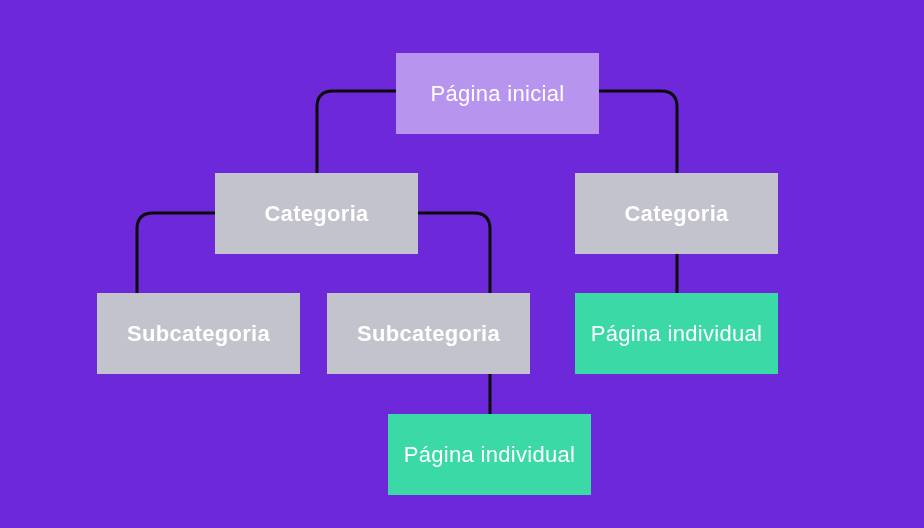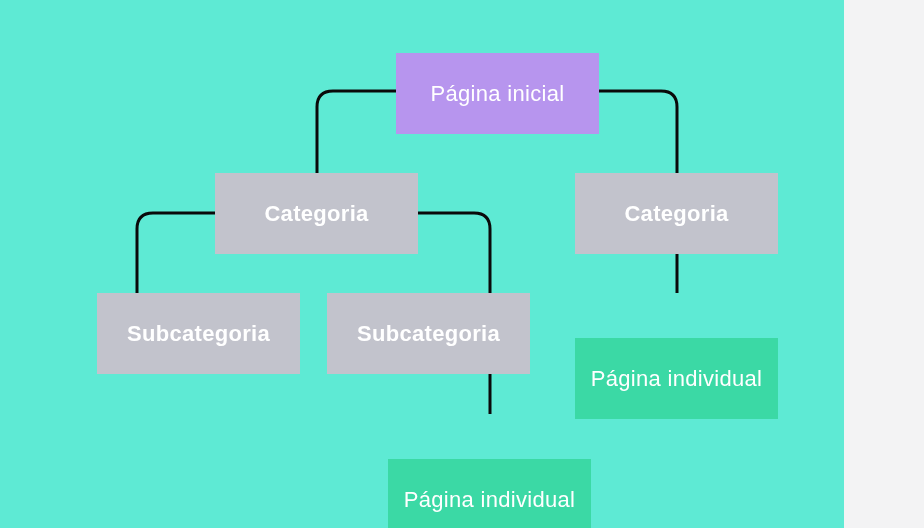--- a/index.html
+++ b/index.html
@@ -10,23 +10,23 @@
     font-family: "Liberation Sans", sans-serif;
   }
 
   body {
     background: #f3f3f4;
     overflow: hidden;
   }
 
   .canvas {
     position: relative;
-    width: 844px;
+    width: 924px;
     height: 528px;
-    background: #5eead4;
+    background: #6d28d9;
   }
 
   .connectors {
     position: absolute;
     left: 0;
     top: 0;
     width: 924px;
     height: 528px;
   }
 
@@ -46,21 +46,21 @@
     color: #ffffff;
     font-size: 22px;
     font-weight: 400;
     letter-spacing: 0.3px;
     white-space: nowrap;
     user-select: none;
   }
 
   .node-home     { background: #b795ee; }
   .node-category { background: #c2c3cc; font-weight: bold; }
-  .node-page     { background: #3bd9a5; margin-top: 45px; }
+  .node-page     { background: #3bd9a5; }
 
   #node-home        { left: 396px; top:  53px; }
   #node-cat-left    { left: 215px; top: 173px; }
   #node-cat-right   { left: 575px; top: 173px; }
   #node-subcat-left { left:  97px; top: 293px; }
   #node-subcat-mid  { left: 327px; top: 293px; }
   #node-page-right  { left: 575px; top: 293px; }
   #node-page-bottom { left: 388px; top: 414px; }
 </style>
 </head>

